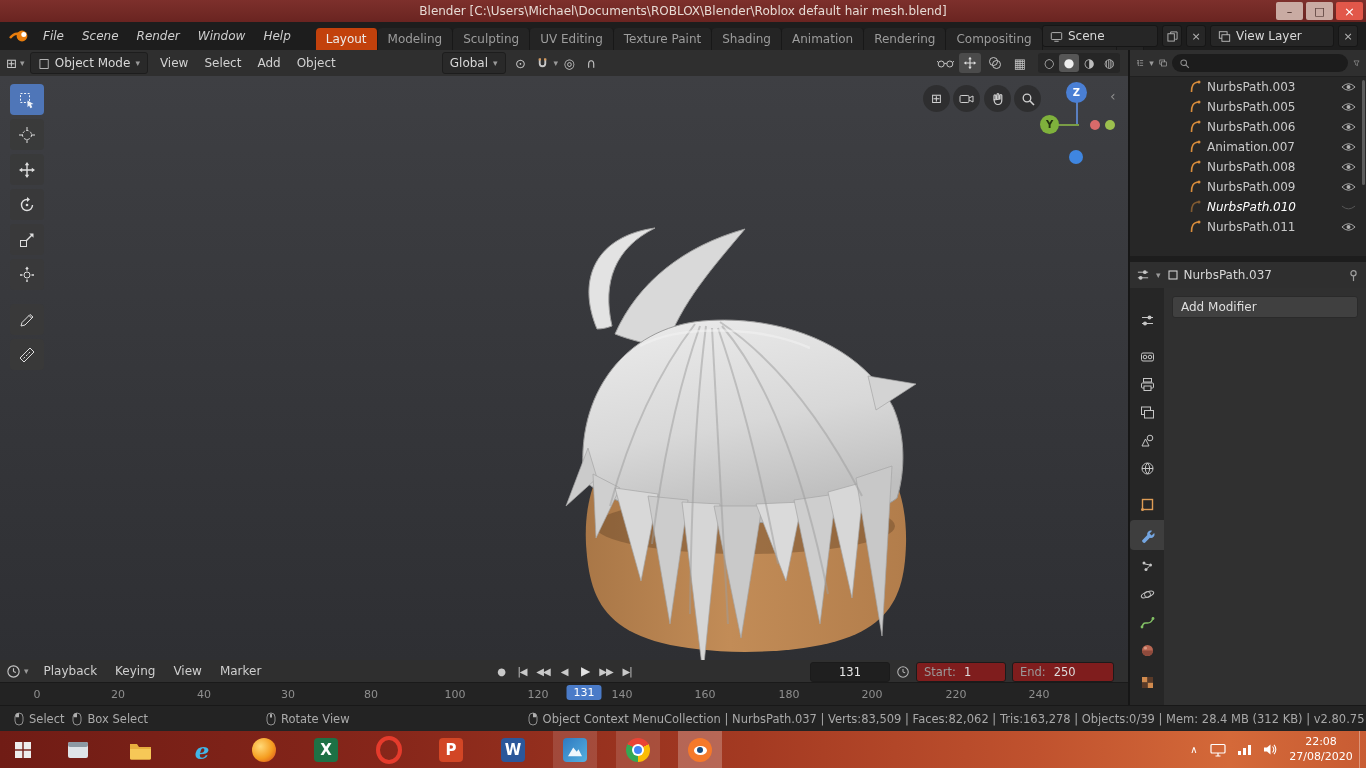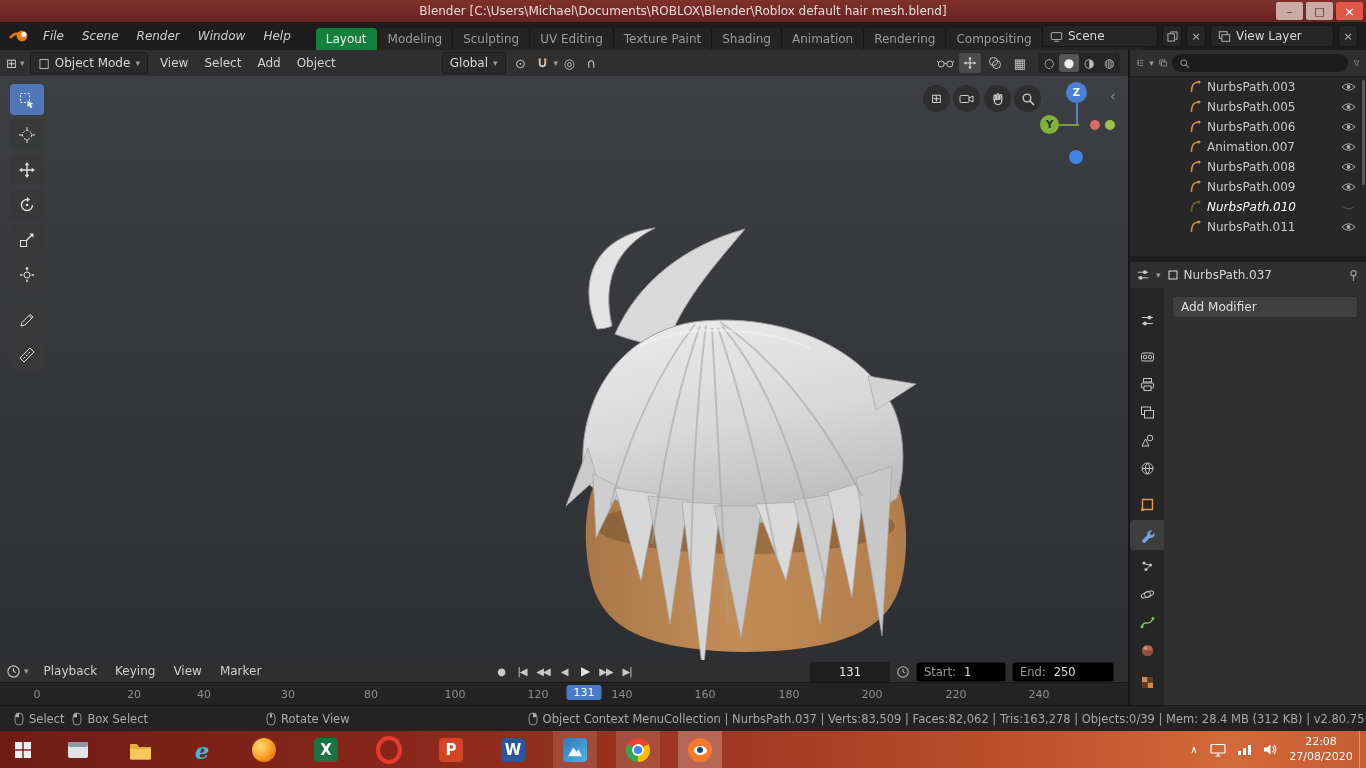--- a/index.html
+++ b/index.html
@@ -14,21 +14,21 @@
   .winbtn{width:27px;height:18px;display:flex;align-items:center;justify-content:center;font-size:11px;border-radius:2px;cursor:default;}
   .winbtn.mm{background:#c9aba3;color:#3a201c;}
   .winbtn.close{background:#e2574a;color:#fff;font-size:13px;}
 
   
   .topbar{position:absolute;left:0;top:22px;width:1366px;height:28px;background:#1d1d1d;display:flex;align-items:center;}
   .blogo{margin:0 4px 0 8px;}
   .tmenu{padding:3px 9px;line-height:28px;color:#cfcfcf;font-style:italic;}
   .tabs{display:flex;align-items:flex-end;height:28px;margin-left:16px;}
   .tab{height:22px;display:flex;align-items:center;padding:0 10px;color:#9c9c9c;background:#242424;border-right:1px solid #181818;border-radius:4px 4px 0 0;}
-  .tab.active{background:#15803d;color:#ececec;}
+  .tab.active{background:#c2410c;color:#ececec;}
   .tab.plus{padding:0 8px;color:#c0c0c0;}
   .topbar-right{position:absolute;right:8px;top:0;height:28px;display:flex;align-items:center;gap:4px;}
   .tb-combo{display:flex;align-items:center;gap:5px;height:20px;padding:0 7px;background:#262626;border:1px solid #161616;border-radius:3px;color:#d8d8d8;}
   .mini-btn{min-width:18px;height:20px;display:flex;align-items:center;justify-content:center;color:#b5b5b5;background:#262626;border:1px solid #161616;border-radius:3px;font-size:11px;}
 
   
   .vp-header{position:absolute;left:0;top:50px;width:1128px;height:26px;background:#2f2f2f;display:flex;align-items:center;border-bottom:1px solid #232323;}
   .vph-editor{display:flex;align-items:center;gap:3px;padding:0 6px;color:#c8c8c8;font-size:13px;}
   .dropdown{display:flex;align-items:center;gap:5px;height:20px;padding:0 7px;background:#292929;border:1px solid #1d1d1d;border-radius:3px;color:#d8d8d8;margin-right:4px;}
   .vmenu{padding:0 8px;color:#d2d2d2;}
@@ -78,21 +78,21 @@
 
   
   .timeline{position:absolute;left:0;top:660px;width:1128px;height:45px;background:#2f2f2f;}
   .tl-header{position:relative;height:22px;display:flex;align-items:center;}
   .tl-editor{display:flex;align-items:center;gap:3px;padding:0 6px;}
   .tlmenu{padding:0 9px;color:#cfcfcf;}
   .transport{position:absolute;left:50%;transform:translateX(-50%);top:2px;display:flex;align-items:center;gap:1px;}
   .tp-btn{min-width:20px;height:18px;display:flex;align-items:center;justify-content:center;color:#c9c9c9;font-size:10px;letter-spacing:-1px;}
   .tp-btn.play{font-size:12px;color:#e2e2e2;}
   .tl-fields{position:absolute;right:14px;top:2px;display:flex;gap:6px;align-items:center;}
-  .tl-field{display:flex;align-items:center;height:18px;background:#000000;border:1px solid #1b1b1b;border-radius:3px;padding:0 7px;font-size:11.5px;}
+  .tl-field{display:flex;align-items:center;height:18px;background:#7f1d1d;border:1px solid #1b1b1b;border-radius:3px;padding:0 7px;font-size:11.5px;}
   .tl-field .fl{color:#9a9a9a;margin-right:8px;}
   .tl-field .fv{color:#dcdcdc;}
   .frame-field{width:64px;justify-content:center;background:#1f1f1f;color:#e8e8e8;}
   .tl-ruler{position:relative;height:23px;background:#232323;border-top:1px solid #1a1a1a;}
   .tick{position:absolute;top:5px;transform:translateX(-50%);font-size:11px;color:#8f8f8f;}
   .playhead{position:absolute;left:584px;top:2px;transform:translateX(-50%);background:#4a7bc8;color:#fff;font-size:11px;border-radius:3px;padding:1px 7px;}
 
   
   .statusbar{position:absolute;left:0;top:705px;width:1366px;height:26px;background:#232323;border-top:1px solid #181818;display:flex;align-items:center;font-size:11.5px;color:#ababab;}
   .sb-hints{display:flex;align-items:center;gap:8px;padding-left:14px;}
@@ -665,21 +665,21 @@
           <span class="fv">1</span>
         </div>
         <div class="tl-field" style="width:86px;">
           <span class="fl">End:</span>
           <span class="fv">250</span>
         </div>
       </div>
     </div>
     <div class="tl-ruler">
       <span class="tick" style="left:37px">0</span>
-      <span class="tick" style="left:134px">20</span>
+      <span class="tick" style="left:118px">20</span>
       <span class="tick" style="left:204px">40</span>
       <span class="tick" style="left:288px">30</span>
       <span class="tick" style="left:371px">80</span>
       <span class="tick" style="left:455px">100</span>
       <span class="tick" style="left:538px">120</span>
       <span class="tick" style="left:622px">140</span>
       <span class="tick" style="left:705px">160</span>
       <span class="tick" style="left:789px">180</span>
       <span class="tick" style="left:872px">200</span>
       <span class="tick" style="left:956px">220</span>

